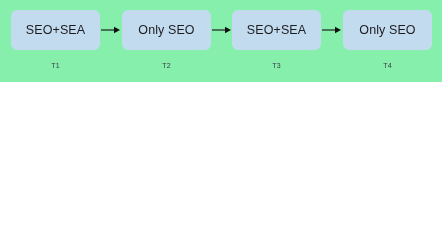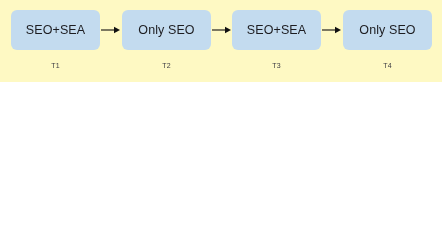--- a/index.html
+++ b/index.html
@@ -10,21 +10,21 @@
   body {
     width: 442px;
     height: 82px;
     font-family: "Liberation Sans", sans-serif;
     overflow: hidden;
   }
   #diagram {
     position: relative;
     width: 442px;
     height: 82px;
-    background: #fef9c3;
+    background: #86efac;
   }
   .stage {
     position: absolute;
     top: 10px;
     height: 40px;
     background: #c3dbef;
     border-radius: 6px;
     display: flex;
     align-items: center;
     justify-content: center;

